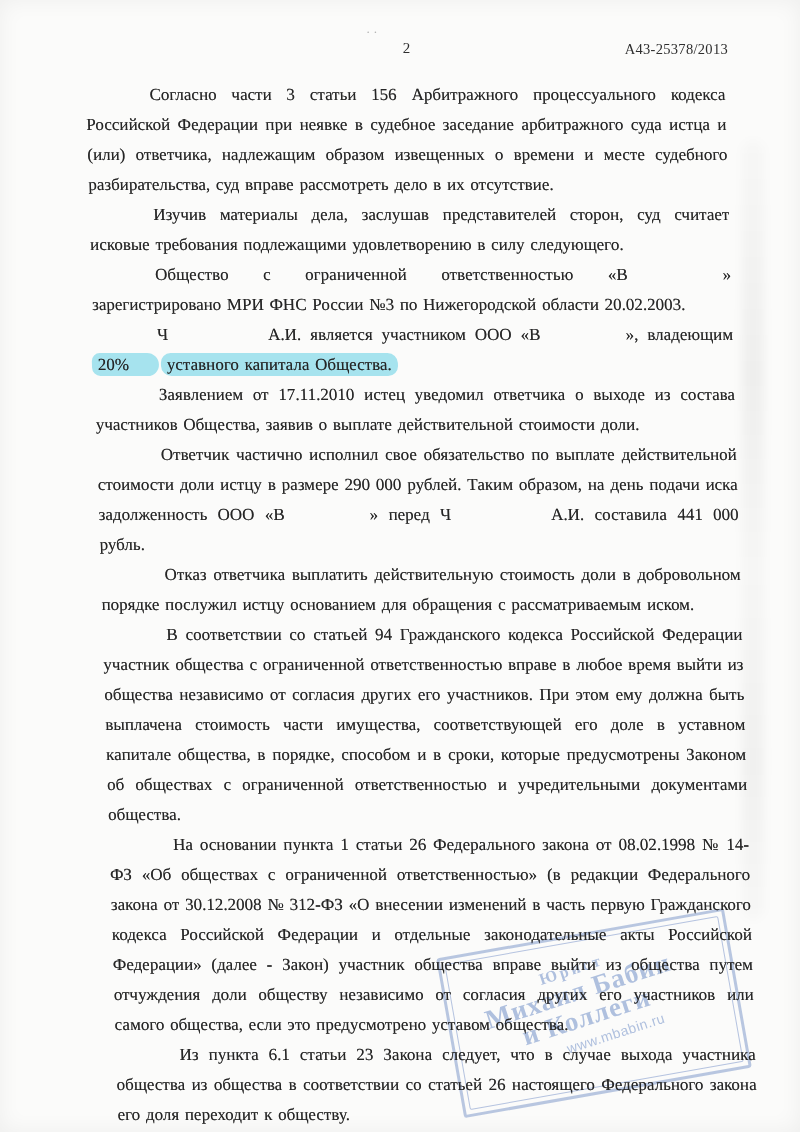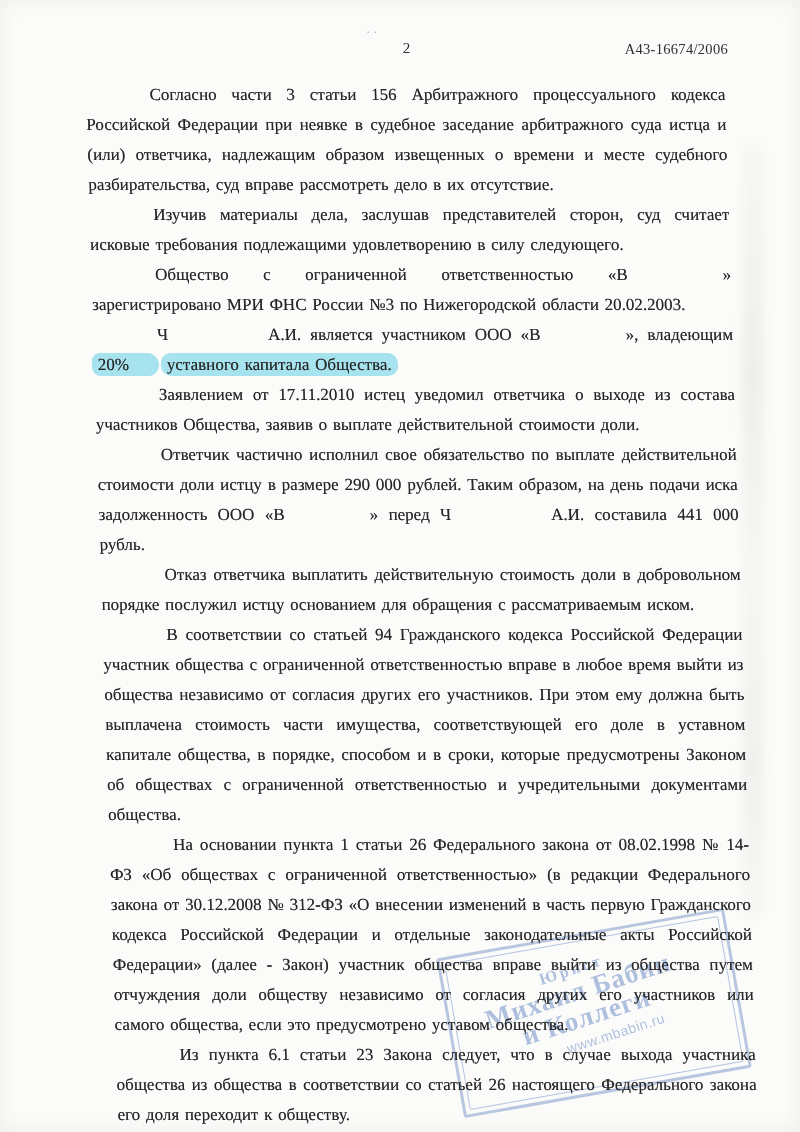--- a/index.html
+++ b/index.html
@@ -71,21 +71,21 @@
 <body>
 
 <div class="page" style="--hl: #a6e3ee; --stamp: #a9bbdc; --text: #262626; background: rgb(251, 251, 250);">
 
   <div class="scan-smudge-right"></div>
 
   <div class="top-mark">··</div>
 
   <div class="header">
     <span class="page-number">2</span>
-    <span class="case-number">А43-16674/2006</span>
+    <span class="case-number">А43-25378/2013</span>
   </div>
 
   <div class="text-block">
 
   <p class="para">Согласно части 3 статьи 156 Арбитражного процессуального кодекса Российской Федерации при неявке в судебное заседание арбитражного суда истца и (или) ответчика, надлежащим образом извещенных о времени и месте судебного разбирательства, суд вправе рассмотреть дело в их отсутствие.</p>
       <p class="para">Изучив материалы дела, заслушав представителей сторон, суд считает исковые требования подлежащими удовлетворению в силу следующего.</p>
       <p class="para">Общество с ограниченной ответственностью «В<span class="gap" style="width: 95px;"></span>» зарегистрировано МРИ ФНС России №3 по Нижегородской области 20.02.2003.</p>
       <p class="para">Ч<span class="gap" style="width: 100px;"></span>А.И. является участником ООО «В<span class="gap" style="width: 85px;"></span>», владеющим <span class="hl hl-ext">20%</span> <span class="hl">уставного капитала Общества.</span></p>
       <p class="para">Заявлением от 17.11.2010 истец уведомил ответчика о выходе из состава участников Общества, заявив о выплате действительной стоимости доли.</p>
       <p class="para">Ответчик частично исполнил свое обязательство по выплате действительной стоимости доли истцу в размере 290 000 рублей. Таким образом, на день подачи иска задолженность ООО «В<span class="gap" style="width: 85px;"></span>» перед Ч<span class="gap" style="width: 100px;"></span>А.И. составила 441 000 рубль.</p>

